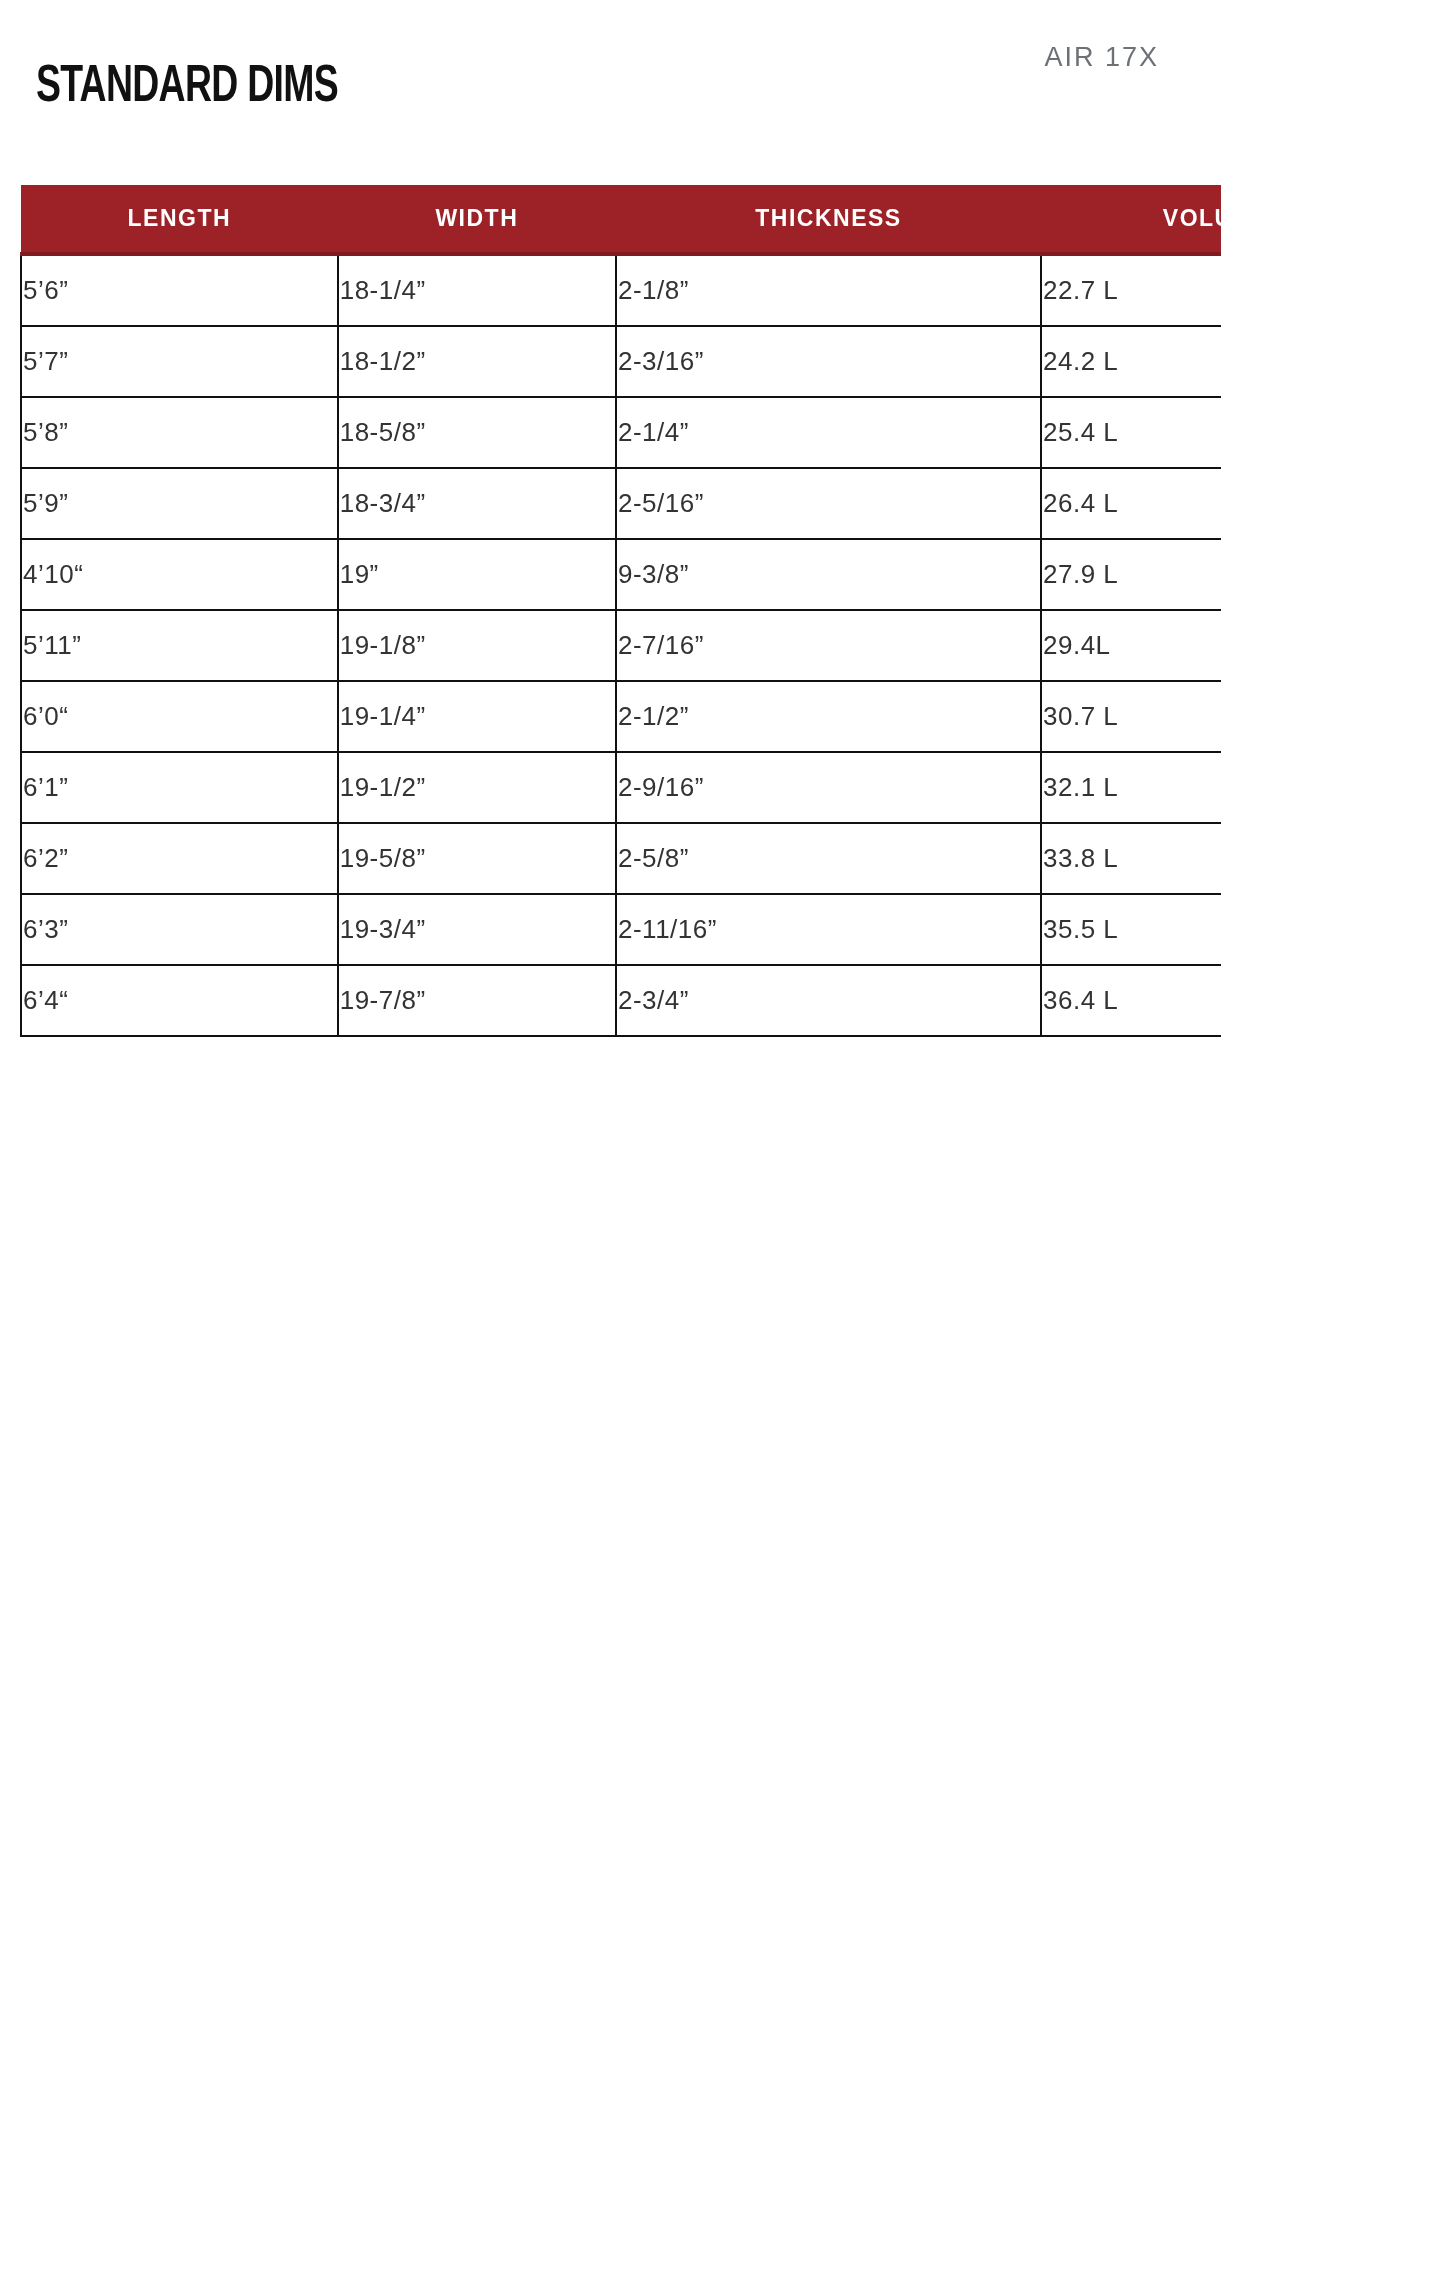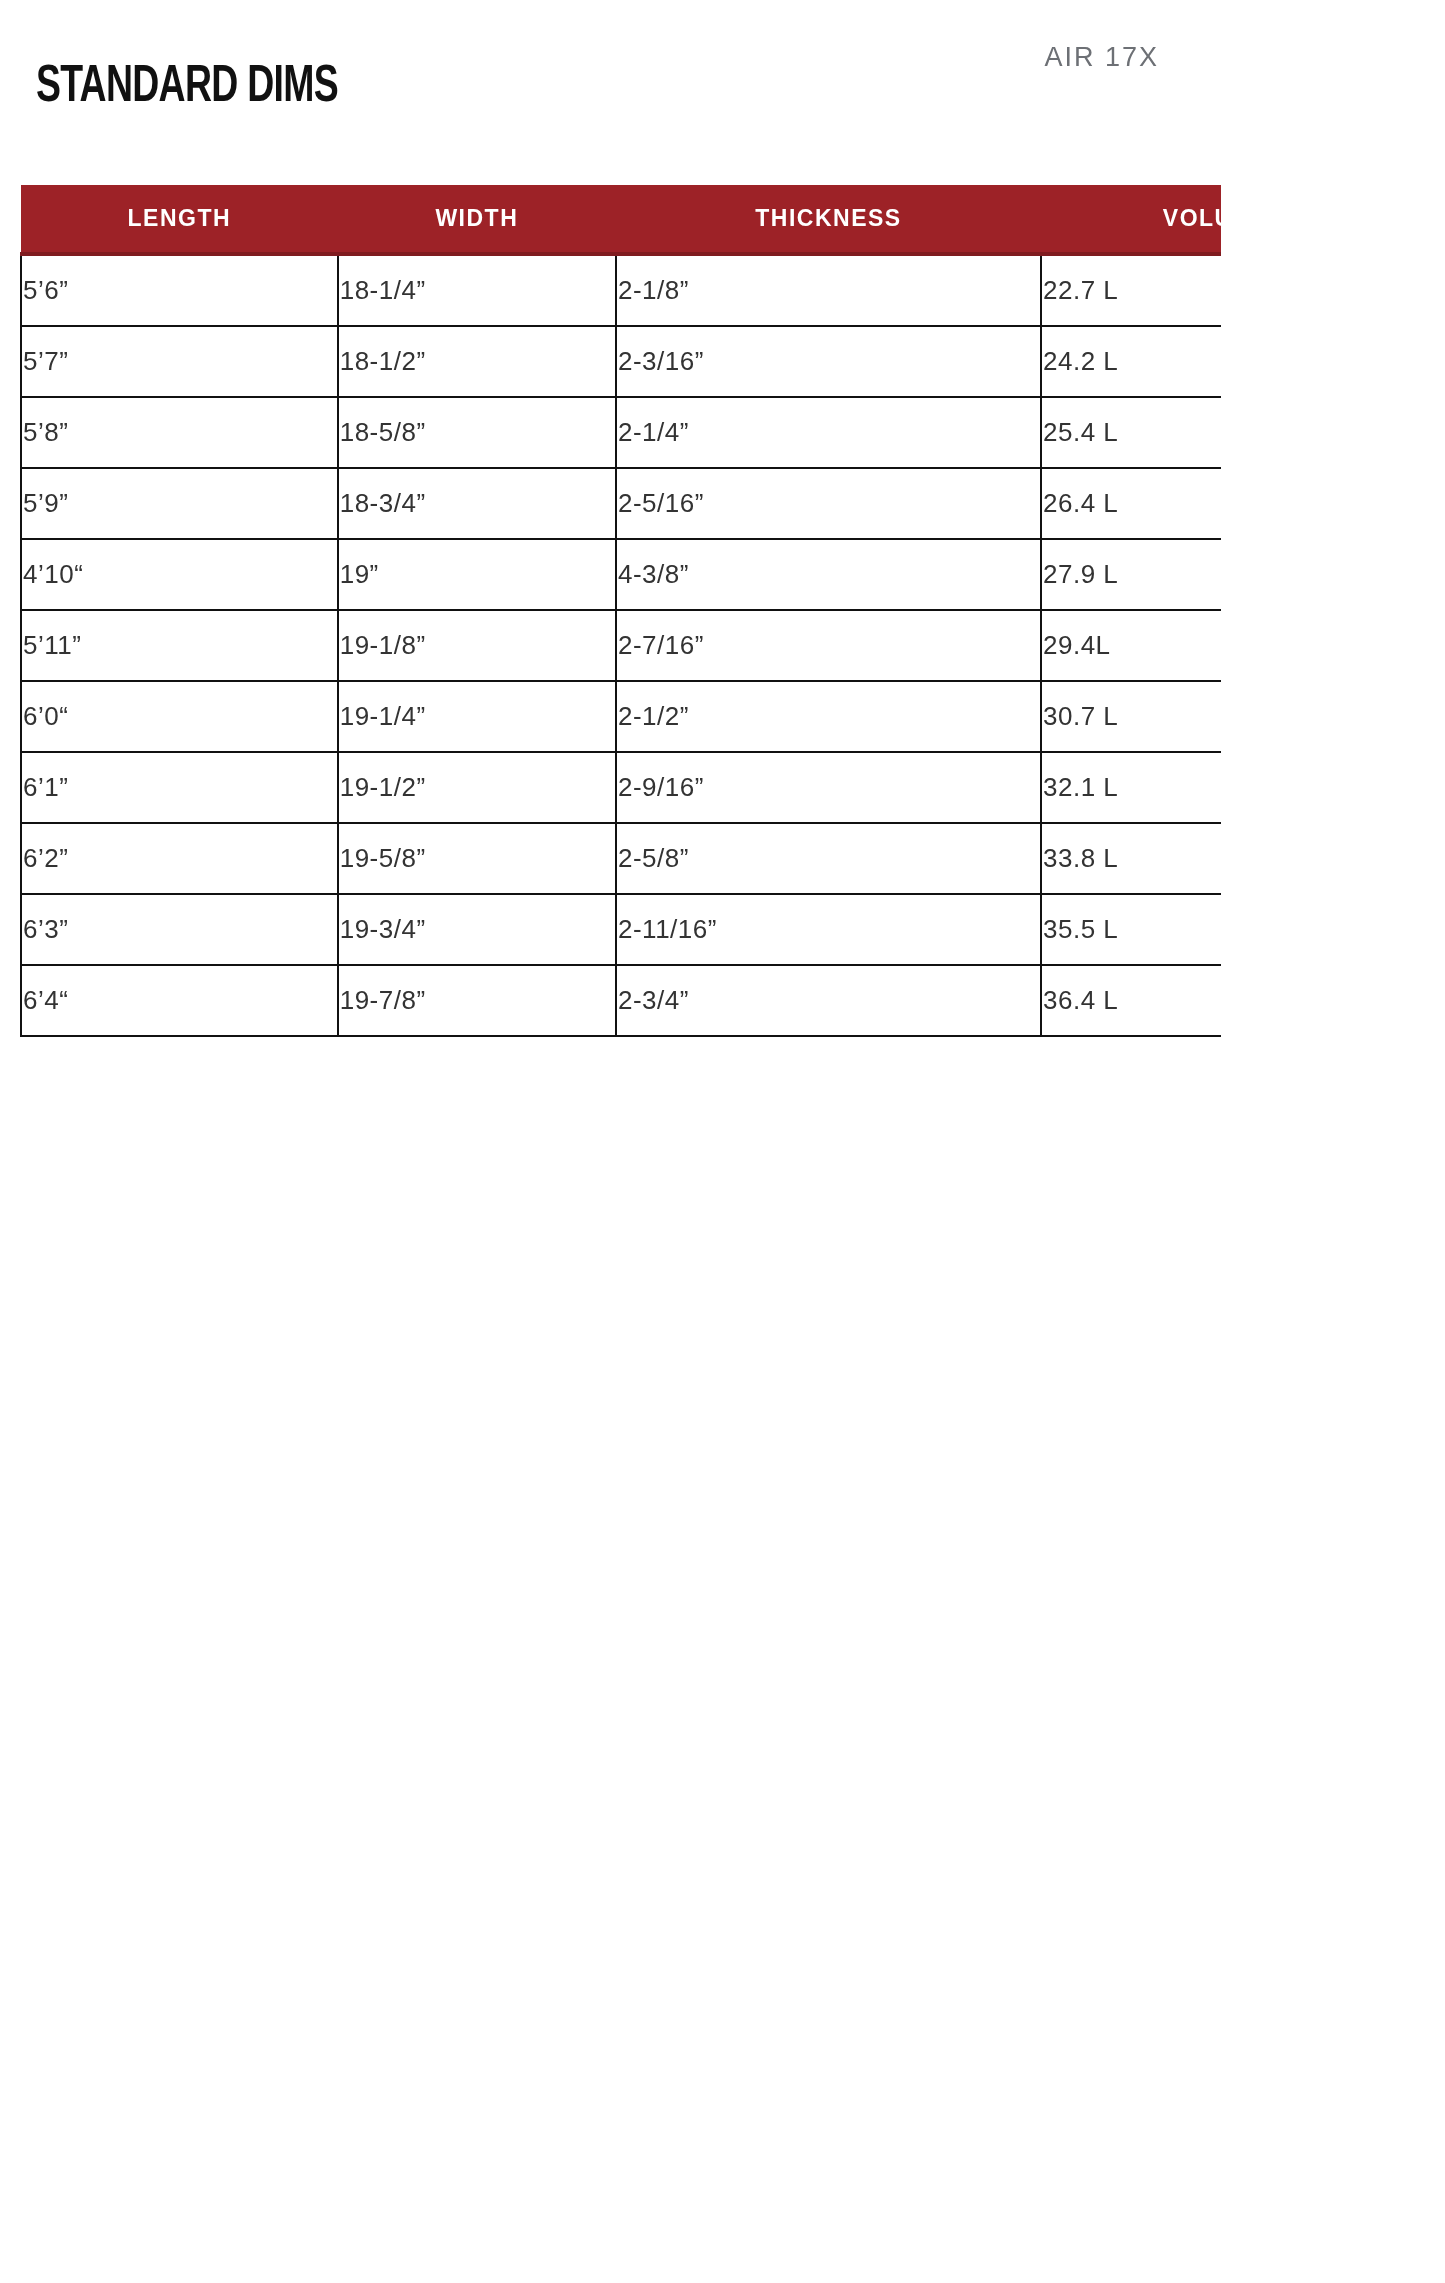--- a/index.html
+++ b/index.html
@@ -119,21 +119,21 @@
         </tr>
         <tr>
           <td>5’9”</td>
           <td>18-3/4”</td>
           <td>2-5/16”</td>
           <td>26.4 L</td>
         </tr>
         <tr>
           <td>4’10“</td>
           <td>19”</td>
-          <td>4-3/8”</td>
+          <td>9-3/8”</td>
           <td>27.9 L</td>
         </tr>
         <tr>
           <td>5’11”</td>
           <td>19-1/8”</td>
           <td>2-7/16”</td>
           <td>29.4L</td>
         </tr>
         <tr>
           <td>6’0“</td>

